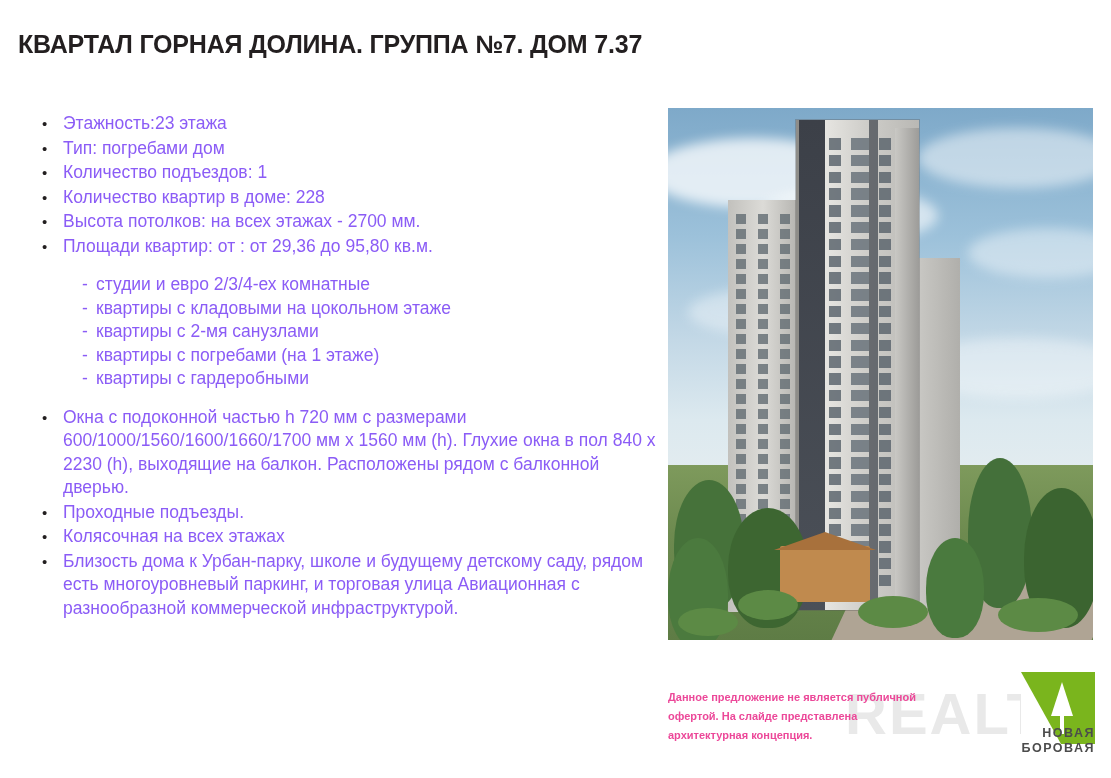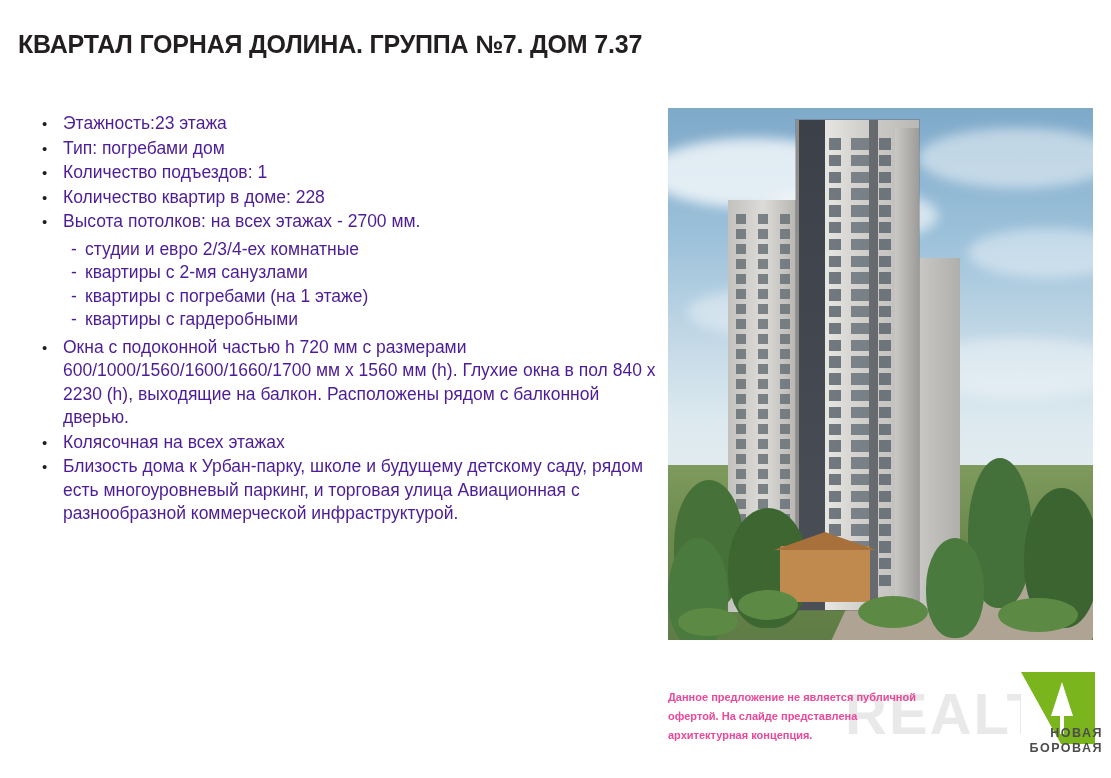--- a/index.html
+++ b/index.html
@@ -41,37 +41,37 @@
     list-style: none;
     margin: 0;
     padding: 0;
   }
   ul.bullets > li {
     position: relative;
     padding-left: 45px;
     font-size: 17.5px;
     line-height: 23.5px;
     margin: 0 0 1px 0;
-    color: #4c1d95;
+    color: #8b5cf6;
   }
   ul.bullets > li::before {
     content: "\2022";
     position: absolute;
     left: 24px;
     top: 0;
     font-size: 15px;
     line-height: 23px;
     color: #231f20;
   }
   ul.bullets > li.nobullet::before {
     content: "";
   }
   .sublist {
     list-style: none;
-    margin: 4px;
+    margin: 15px;
     padding: 0;
   }
   .sublist li {
     font-size: 17.5px;
     line-height: 23.5px;
     padding-left: 18px;
     position: relative;
   }
   .sublist li::before {
     content: "-";
@@ -292,21 +292,21 @@
     border-bottom: 34px solid #ffffff;
   }
   .logo-mark .trunk {
     position: absolute;
     left: 39px; top: 40px;
     width: 4px; height: 22px;
     background: #ffffff;
   }
   .logo-text {
     position: absolute;
-    left: 8px;
+    left: 0;
     bottom: 8px;
     width: 108px;
     text-align: right;
     line-height: 15px;
   }
   .logo-text div {
     font-size: 12.5px;
     font-weight: bold;
     letter-spacing: 1.5px;
     color: #4c4c4c;
@@ -319,29 +319,32 @@
 
   <div class="title">КВАРТАЛ ГОРНАЯ ДОЛИНА. ГРУППА №7. ДОМ 7.37</div>
 
   <div class="content-col">
     <ul class="bullets">
       <li>Этажность:23 этажа</li>
       <li>Тип: погребами дом</li>
       <li>Количество подъездов: 1</li>
       <li>Количество квартир в доме: 228</li>
       <li>Высота потолков: на всех этажах - 2700 мм.</li>
+      <li>Площади квартир: от : от 29,36 до  95,80 кв.м.</li>
       <li class="nobullet">
         <ul class="sublist">
           <li>студии и евро 2/3/4-ех комнатные</li>
+          <li>квартиры с кладовыми на цокольном этаже</li>
           <li>квартиры с 2-мя санузлами</li>
           <li>квартиры с погребами (на 1 этаже)</li>
           <li>квартиры с гардеробными</li>
         </ul>
       </li>
       <li>Окна с подоконной частью h 720 мм с размерами 600/1000/1560/1600/1660/1700 мм х 1560 мм (h). Глухие окна в пол 840 х 2230 (h), выходящие на балкон. Расположены рядом с балконной дверью.</li>
+      <li>Проходные подъезды.</li>
       <li>Колясочная на всех этажах</li>
       <li>Близость дома к Урбан-парку, школе и будущему детскому саду, рядом есть многоуровневый паркинг, и торговая улица Авиационная с разнообразной коммерческой инфраструктурой.</li>
     </ul>
   </div>
 
   <div class="photo">
     <div class="sky"></div>
     <div class="cloud c1"></div>
     <div class="cloud c2"></div>
     <div class="cloud c3"></div>

